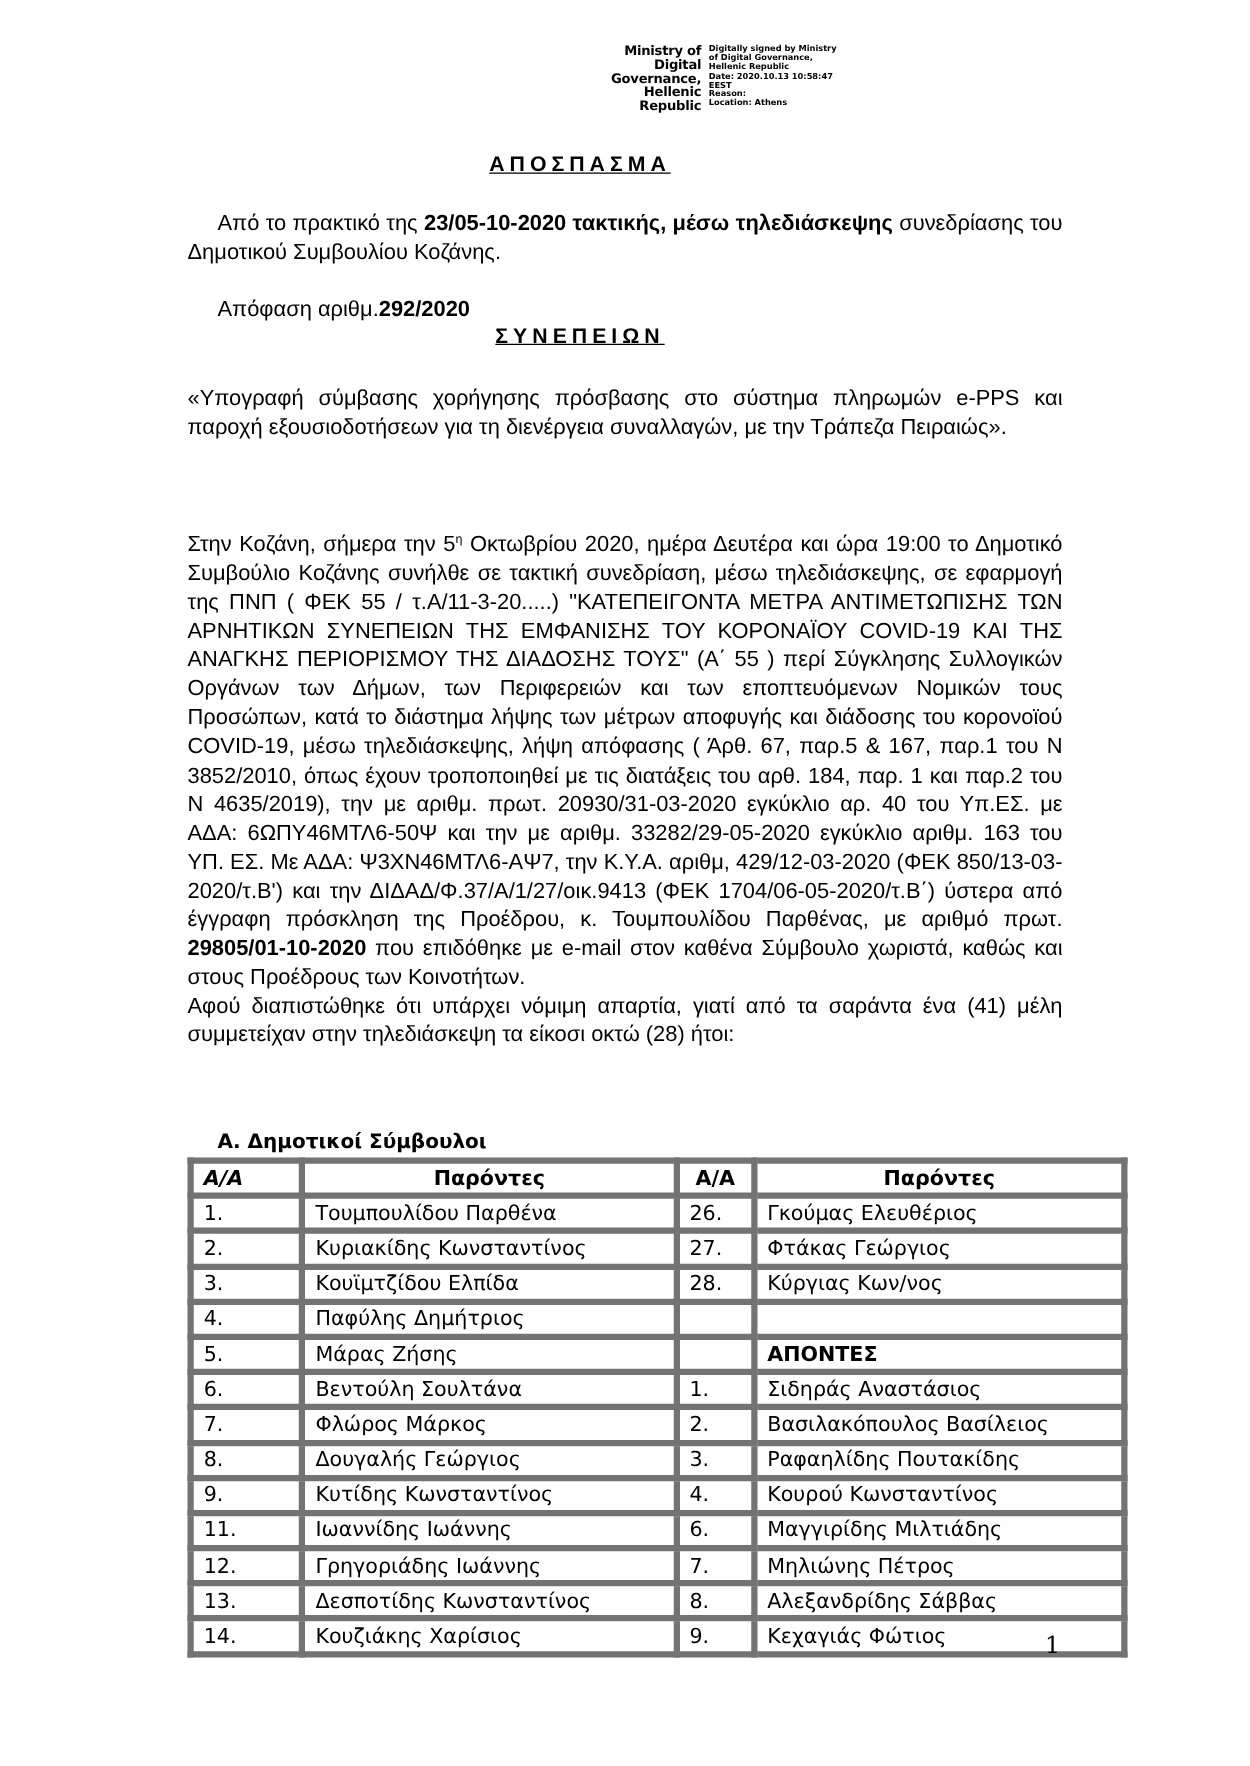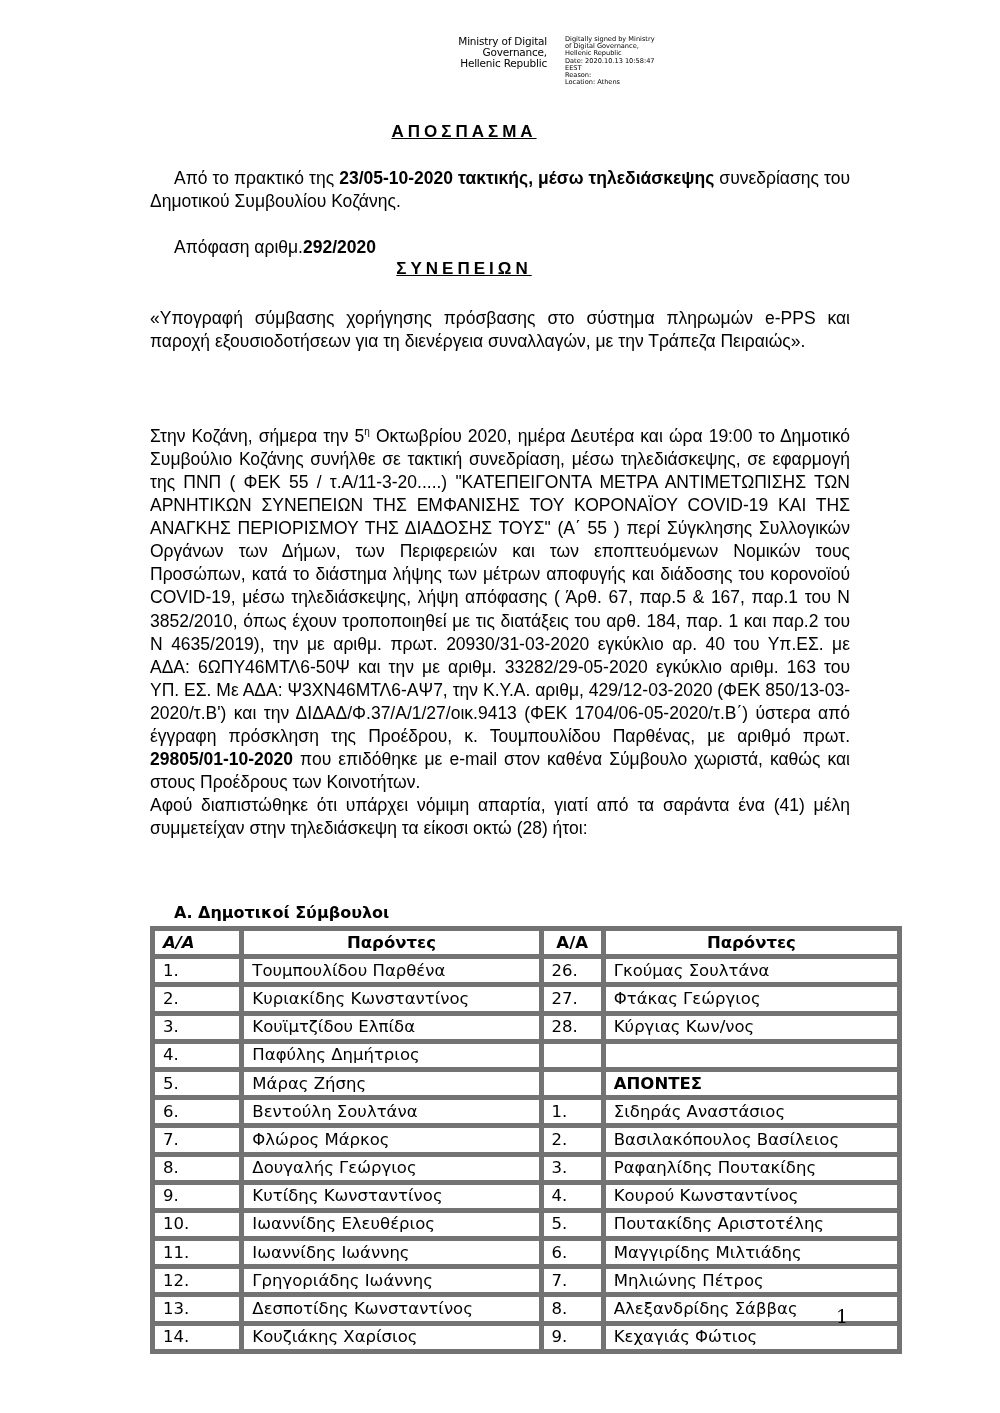--- a/index.html
+++ b/index.html
@@ -1,17 +1,17 @@
 <!DOCTYPE html>
 <html><head>
 <meta charset="utf-8">
 <style>
   html, body { margin:0; padding:0; background:#ffffff; }
   body { width:1000px; height:1413px; position:relative; overflow:hidden; color:#000; font-family:"Liberation Sans", sans-serif; }
-  .sig { position:absolute; top:36px; left:455px; display:flex; gap:18px; }
+  .sig { position:absolute; top:36px; left:469px; display:flex; gap:6px;font-weight:bold; }
   .sig-org { font-family:"DejaVu Sans", sans-serif; font-size:10.5px; line-height:11px; text-align:right; width:92px; letter-spacing:-0.2px; }
   .sig-details { font-family:"DejaVu Sans", sans-serif; font-size:6.6px; line-height:7.2px; width:110px; }
   .title { position:absolute; left:0; width:928px; text-align:center; font-size:17px; font-weight:bold; text-decoration:underline; letter-spacing:4px; }
   .para { position:absolute; left:150px; width:700px; font-size:17.5px; line-height:22.5px; text-align:justify; }
   .para b { font-weight:bold; }
   .indent { text-indent:24px; }
   .section-title { position:absolute; left:150px; top:903px; font-family:"DejaVu Sans", sans-serif; font-weight:bold; font-size:16px;margin-left:24px; }
   table.members { position:absolute; left:150px; top:926px; width:752px; border-collapse:collapse; font-family:"DejaVu Sans", sans-serif; font-size:16.5px; }
   table.members td, table.members th { border:5px solid #737373; padding:0 0 0 8px; height:23.2px; line-height:22px; text-align:left; font-weight:normal; white-space:nowrap; }
   table.members th { font-weight:bold; text-align:center; padding:0; }
@@ -68,21 +68,21 @@
       <th class="c2">Παρόντες</th>
       <th class="c3">Α/Α</th>
       <th class="c4">Παρόντες</th>
     </tr>
   </thead>
   <tbody id="members-body">
       <tr>
         <td>1.</td>
         <td>Τουμπουλίδου Παρθένα</td>
         <td>26.</td>
-        <td>Γκούμας Σουλτάνα</td>
+        <td>Γκούμας Ελευθέριος</td>
       </tr>
       <tr>
         <td>2.</td>
         <td>Κυριακίδης Κωνσταντίνος</td>
         <td>27.</td>
         <td>Φτάκας Γεώργιος</td>
       </tr>
       <tr>
         <td>3.</td>
         <td>Κουϊμτζίδου Ελπίδα</td>
@@ -119,26 +119,20 @@
         <td>3.</td>
         <td>Ραφαηλίδης Πουτακίδης</td>
       </tr>
       <tr>
         <td>9.</td>
         <td>Κυτίδης Κωνσταντίνος</td>
         <td>4.</td>
         <td>Κουρού Κωνσταντίνος</td>
       </tr>
       <tr>
-        <td>10.</td>
-        <td>Ιωαννίδης  Ελευθέριος</td>
-        <td>5.</td>
-        <td>Πουτακίδης Αριστοτέλης</td>
-      </tr>
-      <tr>
         <td>11.</td>
         <td>Ιωαννίδης Ιωάννης</td>
         <td>6.</td>
         <td>Μαγγιρίδης Μιλτιάδης</td>
       </tr>
       <tr>
         <td>12.</td>
         <td>Γρηγοριάδης Ιωάννης</td>
         <td>7.</td>
         <td>Μηλιώνης Πέτρος</td>

